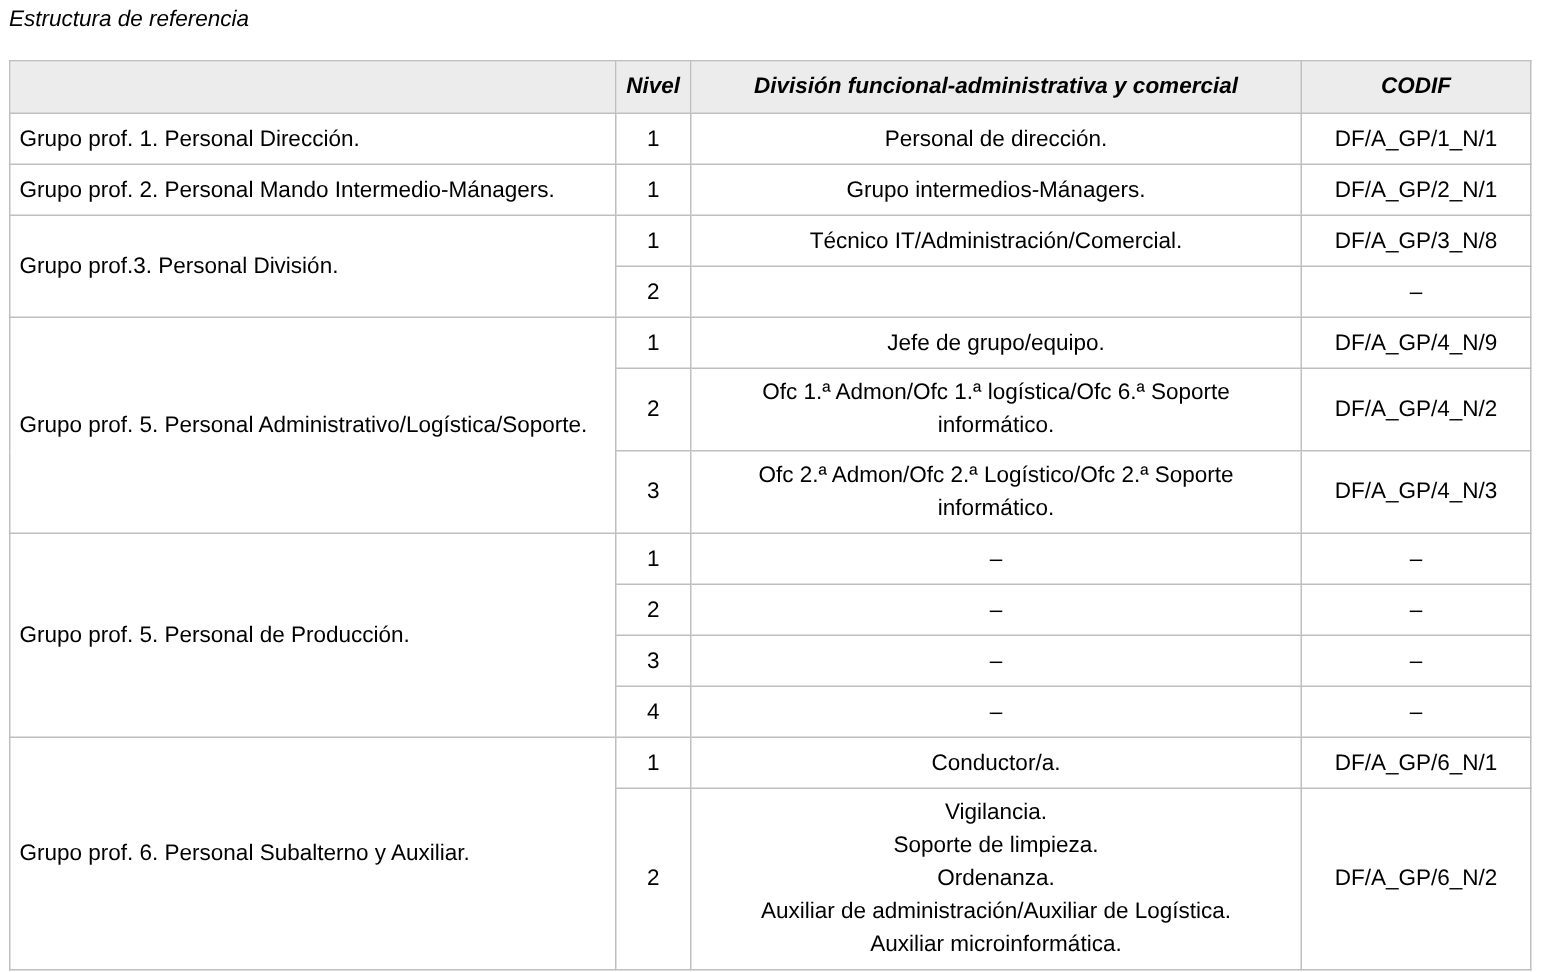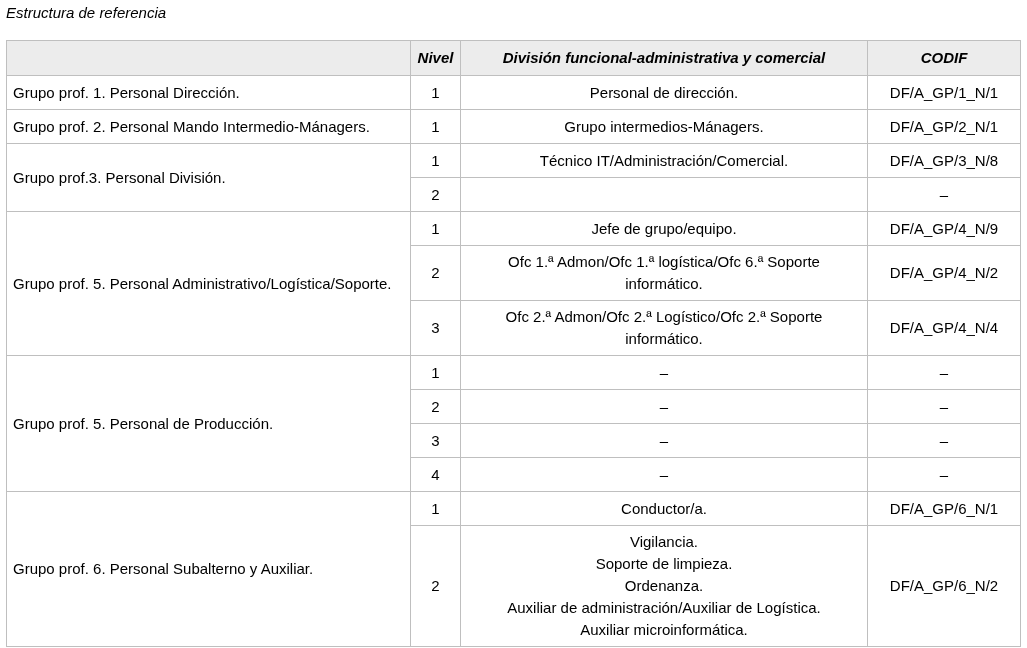--- a/index.html
+++ b/index.html
@@ -116,21 +116,21 @@
           <td class="division-cell">
             <div>Ofc 1.ª Admon/Ofc 1.ª logística/Ofc 6.ª Soporte informático.</div>
           </td>
           <td class="codif-cell">DF/A_GP/4_N/2</td>
         </tr>
         <tr>
           <td class="nivel-cell">3</td>
           <td class="division-cell">
             <div>Ofc 2.ª Admon/Ofc 2.ª Logístico/Ofc 2.ª Soporte informático.</div>
           </td>
-          <td class="codif-cell">DF/A_GP/4_N/4</td>
+          <td class="codif-cell">DF/A_GP/4_N/3</td>
         </tr>
         <tr>
           <td rowspan="4" class="group-cell">Grupo prof. 5. Personal de Producción.</td>
           <td class="nivel-cell">1</td>
           <td class="division-cell centered">
             <div>–</div>
           </td>
           <td class="codif-cell">–</td>
         </tr>
         <tr>

